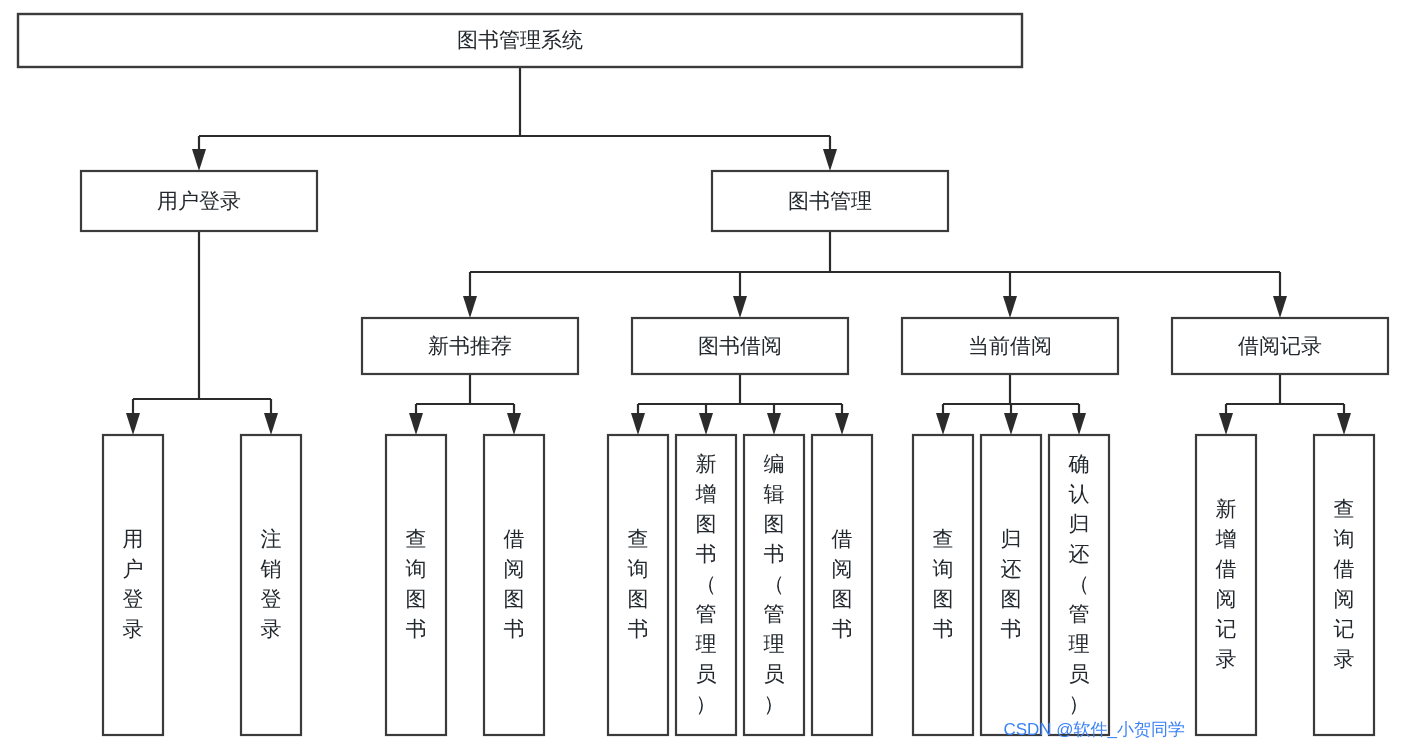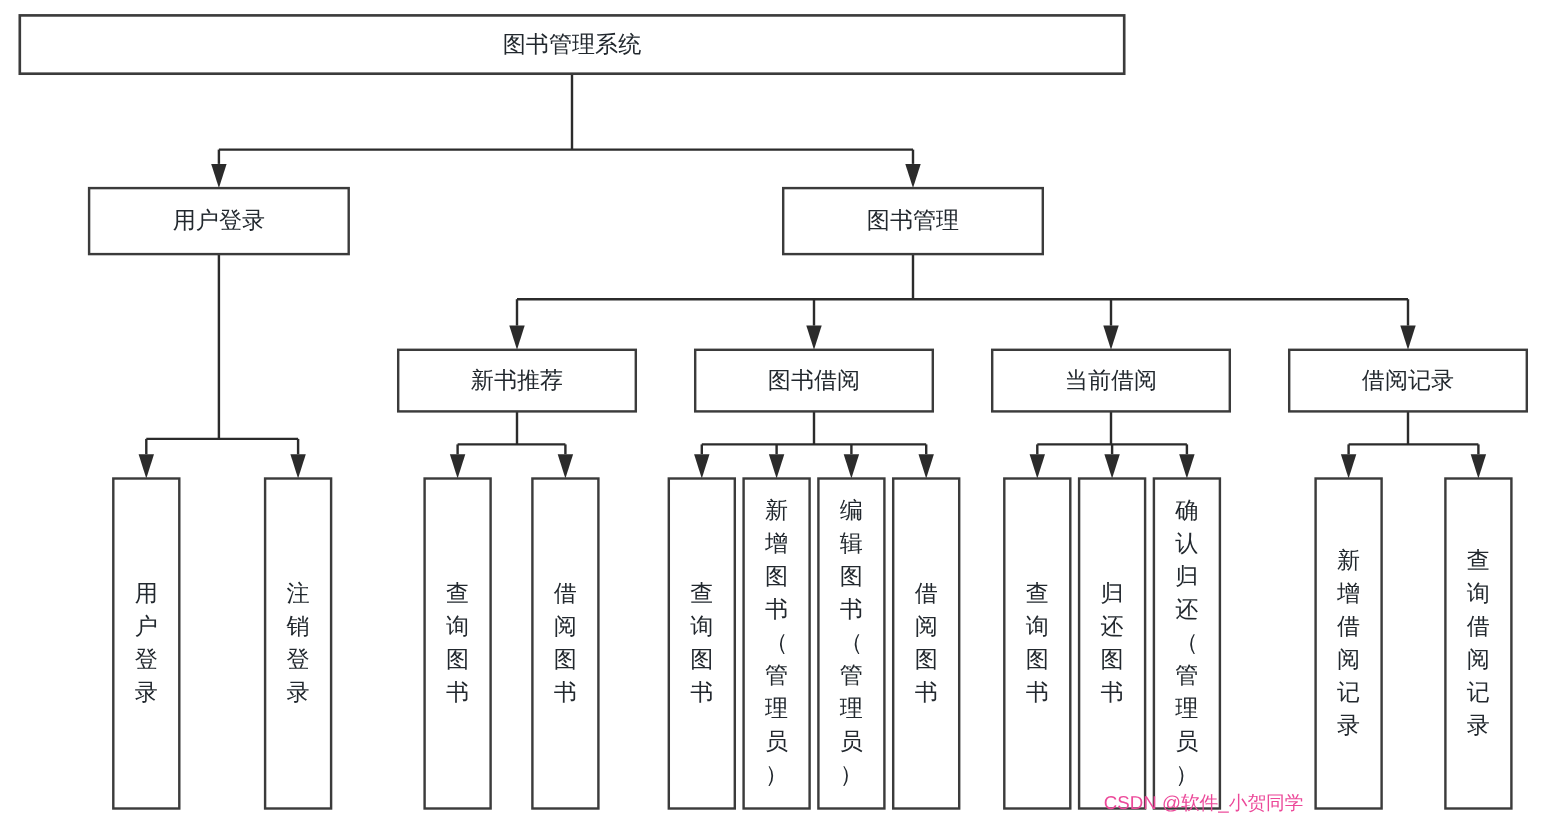--- a/index.html
+++ b/index.html
@@ -50,21 +50,21 @@
     font-size: 21px;
     text-anchor: middle;
     dominant-baseline: middle;
   }
   .watermark {
     position: absolute;
     right: 8px;
     bottom: 6px;
     font-family: "Liberation Sans", "DejaVu Sans", sans-serif;
     font-size: 17px;
-    color: #ec4899;
+    color: #3b82f6;
     white-space: nowrap;
     user-select: none;
   }
 </style>
 </head>
 <body>
 
 <div id="diagram-root">
   <svg class="diagram-canvas" viewBox="0 0 1405 747" xmlns="http://www.w3.org/2000/svg">
     <g id="edges-layer">

